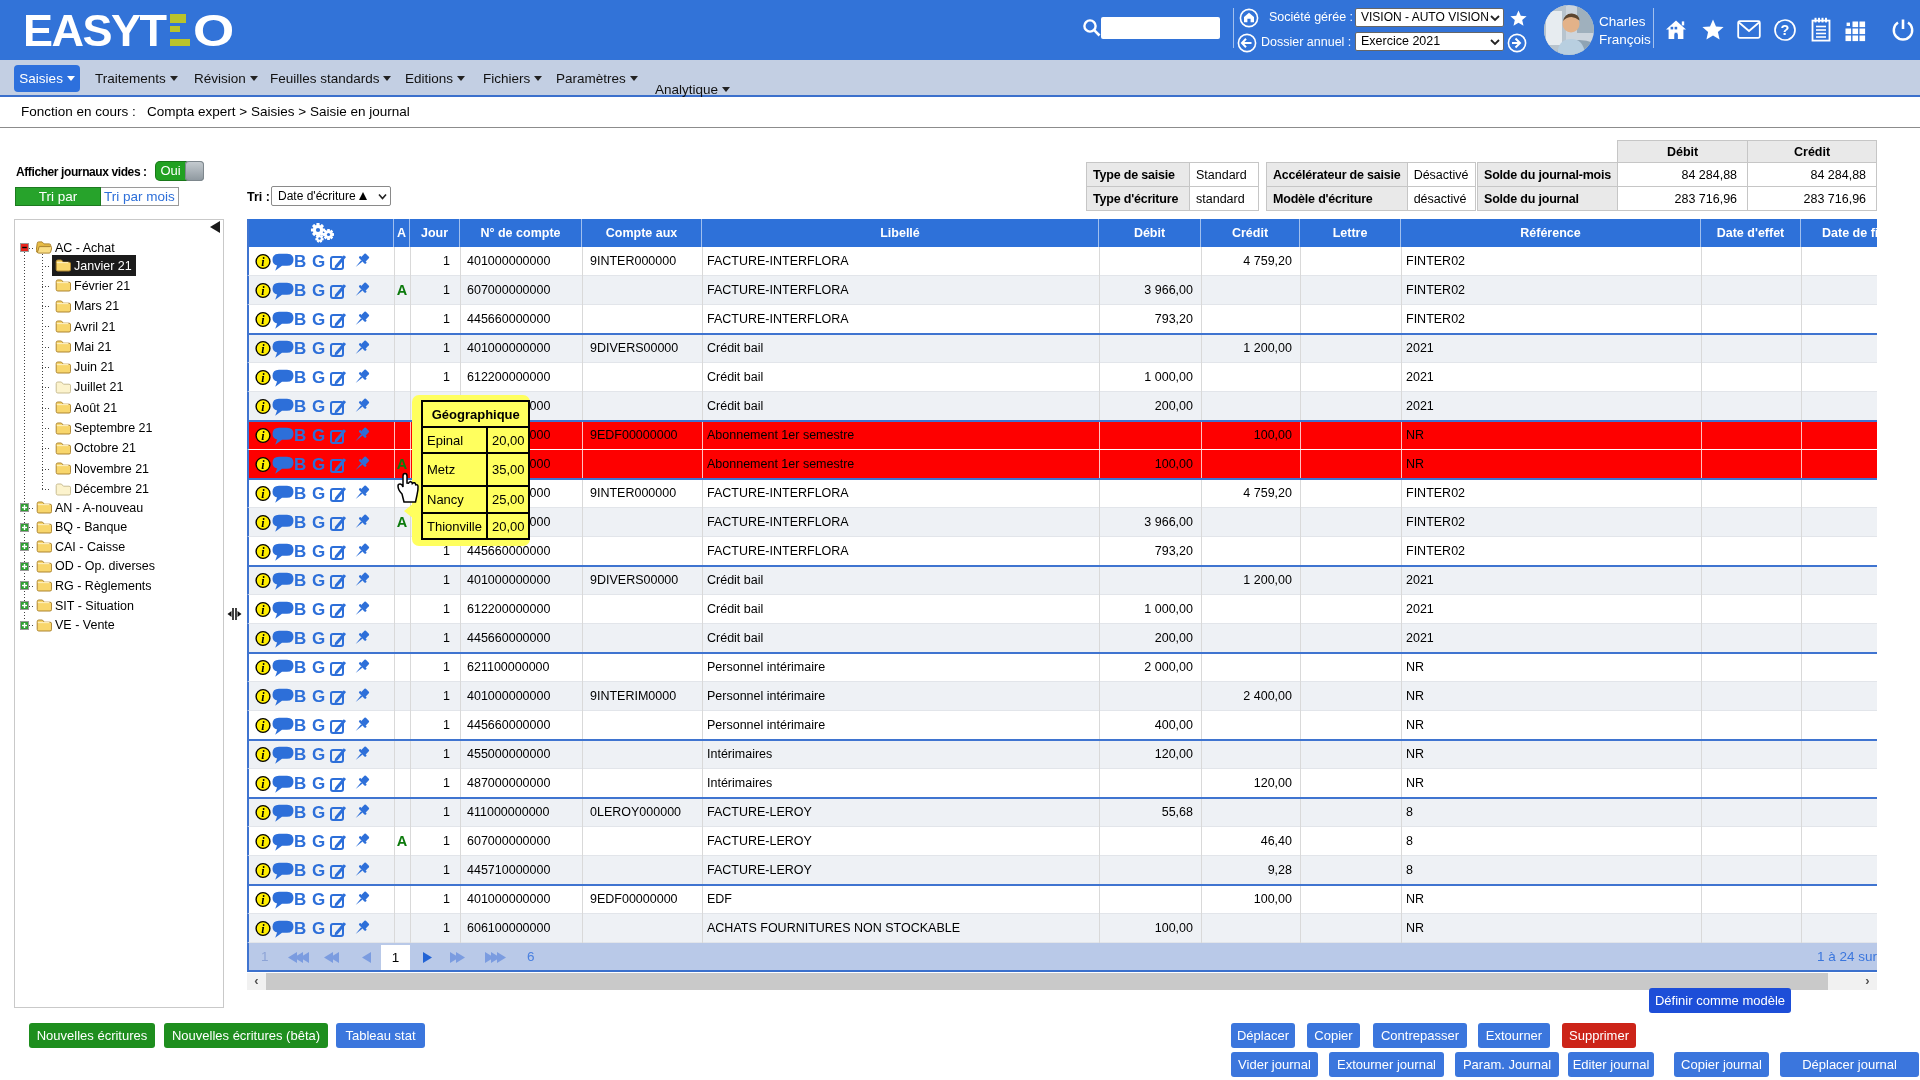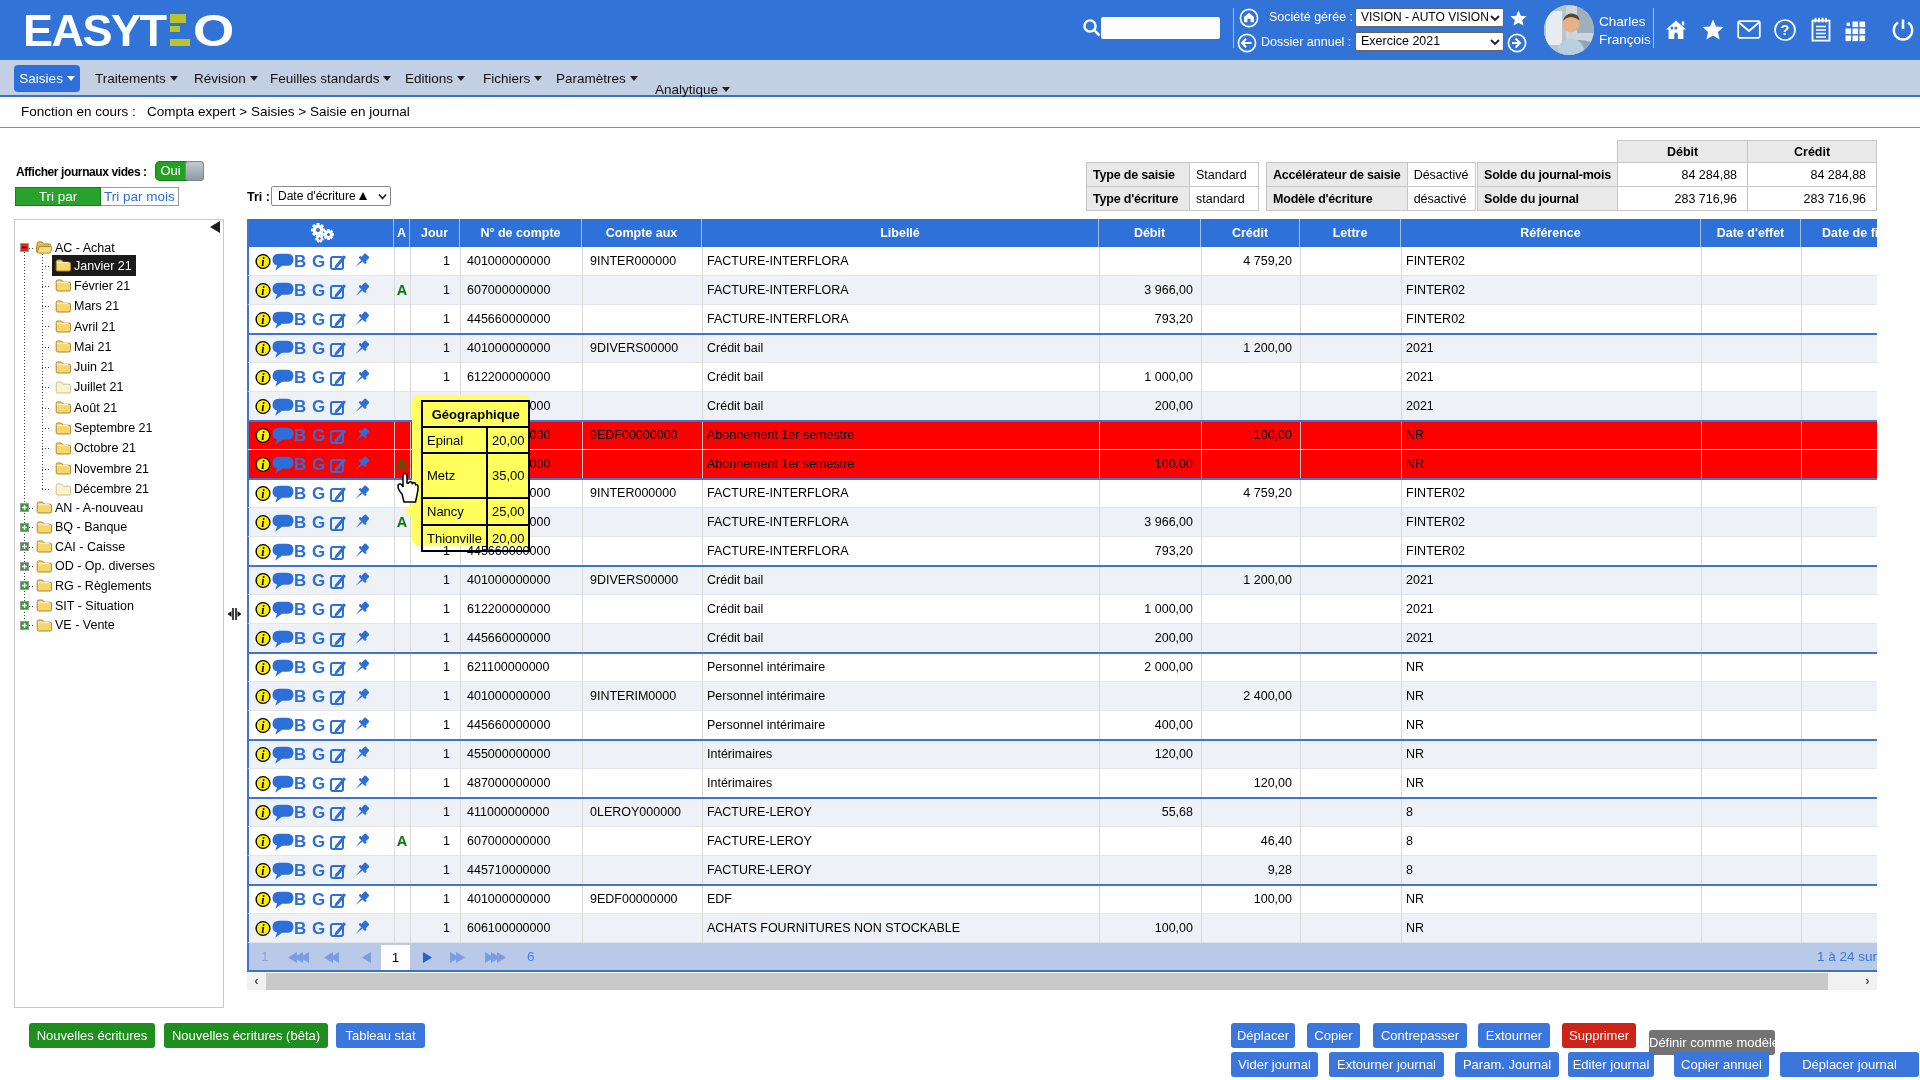--- a/index.html
+++ b/index.html
@@ -977,21 +977,21 @@
 <table class="abs" style="left:421px;top:400px;border-collapse:collapse;z-index:31;font-size:13px">
 <tbody>
         <tr style="height:26px">
           <td colspan="2" style="border:2px solid #000;text-align:center;font-weight:bold;padding:0 4px">Géographique</td>
         </tr>
 <tr style="height:26px">
           <td style="border:2px solid #000;width:57px;padding:0 4px">Epinal</td>
           <td style="border:2px solid #000;width:36px;text-align:right;padding:0 4px">20,00</td>
         </tr>
 <tr style="height:26px">
-          <td style="border:2px solid #000;padding:14px 4px">Metz</td>
+          <td style="border:2px solid #000;padding:8px 4px">Metz</td>
           <td style="border:2px solid #000;text-align:right;padding:0 4px">35,00</td>
         </tr>
 <tr style="height:27px">
           <td style="border:2px solid #000;padding:0 4px">Nancy</td>
           <td style="border:2px solid #000;text-align:right;padding:0 4px">25,00</td>
         </tr>
 <tr style="height:26px">
           <td style="border:2px solid #000;padding:0 4px">Thionville</td>
           <td style="border:2px solid #000;text-align:right;padding:0 4px">20,00</td>
         </tr>
@@ -1001,19 +1001,19 @@
 <path d="M9 32 L7 24 Q3 20 3 16 q0-2 2-2 q2 0 3 3 V6 q0-2.5 2-2.5 Q12 3.5 12 6 v7 l1.5 0.2 q0.8-1.8 2.2-1.5 q1.4 0.3 1.6 1.8 q1-1.2 2.2-0.7 q1.2 0.5 1.2 2 q2-0.5 2.3 1.5 Q23.3 20 22 25 l-1.5 7 z" fill="#fff" stroke="#000" stroke-width="1.5"></path>
     </svg>
 <div class="btn" style="left:29px;top:1023px;width:126px;background:#1e8e1e">Nouvelles écritures</div>
 <div class="btn" style="left:164px;top:1023px;width:164px;background:#1e8e1e">Nouvelles écritures (bêta)</div>
 <div class="btn" style="left:336px;top:1023px;width:89px;background:#3b76dd">Tableau stat</div>
 <div class="btn" style="left:1231px;top:1023px;width:64px;background:#3b76dd">Déplacer</div>
 <div class="btn" style="left:1307px;top:1023px;width:53px;background:#3b76dd">Copier</div>
 <div class="btn" style="left:1373px;top:1023px;width:94px;background:#3b76dd">Contrepasser</div>
 <div class="btn" style="left:1478px;top:1023px;width:72px;background:#3b76dd">Extourner</div>
 <div class="btn" style="left:1562px;top:1023px;width:74px;background:#cc2418">Supprimer</div>
-<div class="btn" style="left:1649px;top:1030px;width:126px;background:#737373">Définir comme modèle</div>
+<div class="btn" style="left:1649px;top:988px;width:142px;background:#1d4ed8">Définir comme modèle</div>
 <div class="btn" style="left:1231px;top:1052px;width:87px;background:#3b76dd">Vider journal</div>
 <div class="btn" style="left:1329px;top:1052px;width:115px;background:#3b76dd">Extourner journal</div>
 <div class="btn" style="left:1455px;top:1052px;width:104px;background:#3b76dd">Param. Journal</div>
 <div class="btn" style="left:1568px;top:1052px;width:86px;background:#3b76dd">Editer journal</div>
-<div class="btn" style="left:1674px;top:1052px;width:95px;background:#3b76dd">Copier annuel</div>
+<div class="btn" style="left:1674px;top:1052px;width:95px;background:#3b76dd">Copier journal</div>
 <div class="btn" style="left:1780px;top:1052px;width:139px;background:#3b76dd">Déplacer journal</div>
 </div>
 </body></html>

